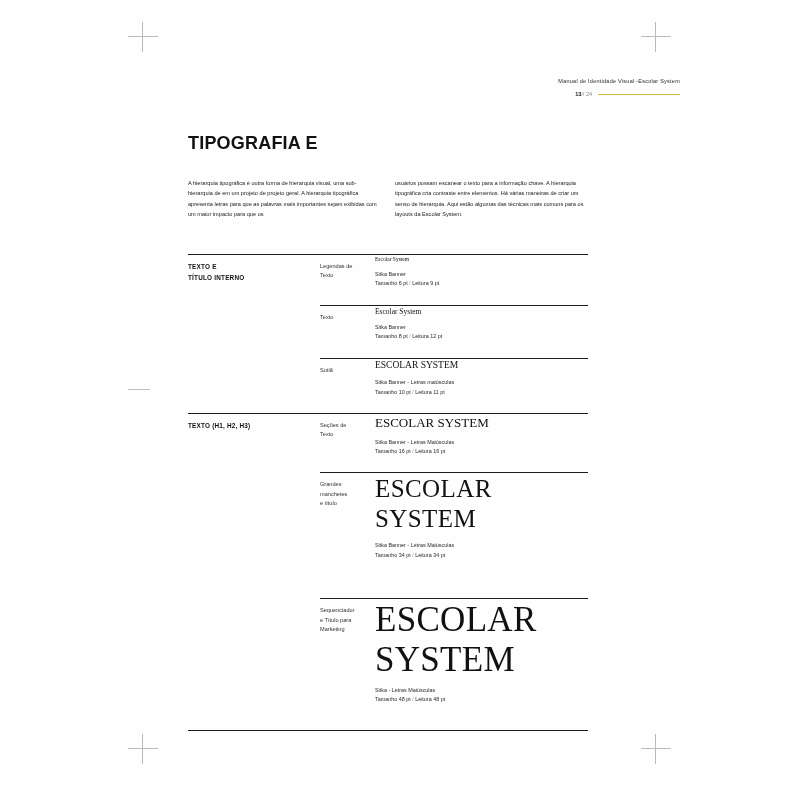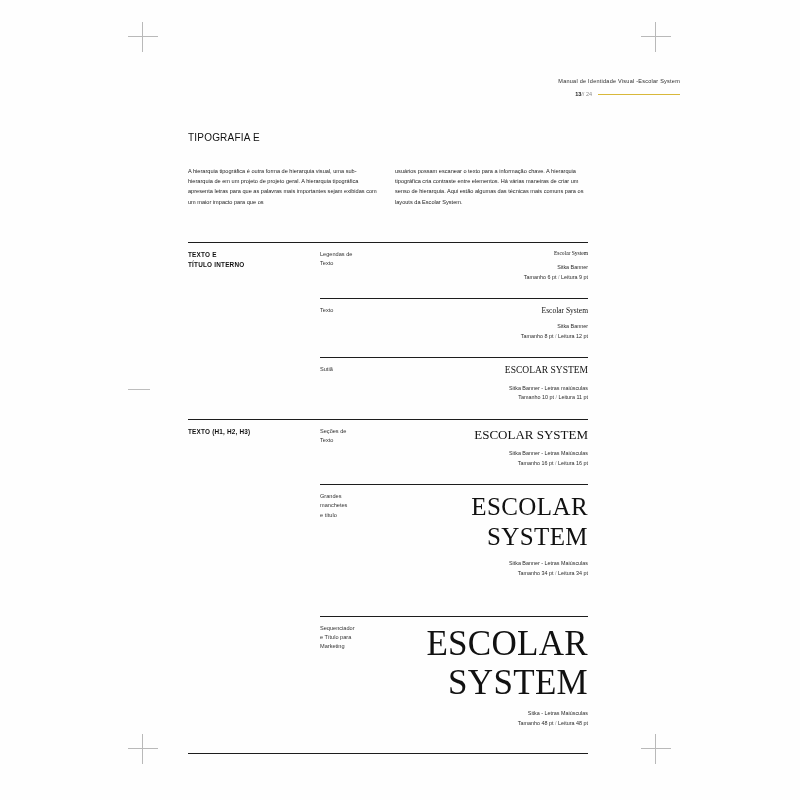--- a/index.html
+++ b/index.html
@@ -87,22 +87,22 @@
 
   
   .content {
     position: absolute;
     left: 188px;
     top: 130px;
     width: 400px;
   }
 
   .title-block {
-    font-size: 10px;
-    font-weight: normal;
+    font-size: 18px;
+    font-weight: bold;
     letter-spacing: 0.2px;
     line-height: 1.55;
     color: #111;
   }
 
   .intro {
     margin-top: 20px;
     display: flex;
     gap: 14px;
   }
@@ -146,24 +146,23 @@
     flex: none;
     padding-top: 7px;
     padding-right: 8px;
     font-size: 5.6px;
     line-height: 1.65;
     color: #333;
     box-sizing: border-box;
   }
   .col-sample {
     flex: 1;
-    padding-top: 7px;
+    padding-top: 1px;
     padding-bottom: 9px;
     box-sizing: border-box;
-    text-align: right;
   }
 
   .sample-text {
     font-family: "Liberation Serif", serif;
     color: #111;
     line-height: 1.2;
     display: block;
   }
   .meta {
     margin-top: 7px;

